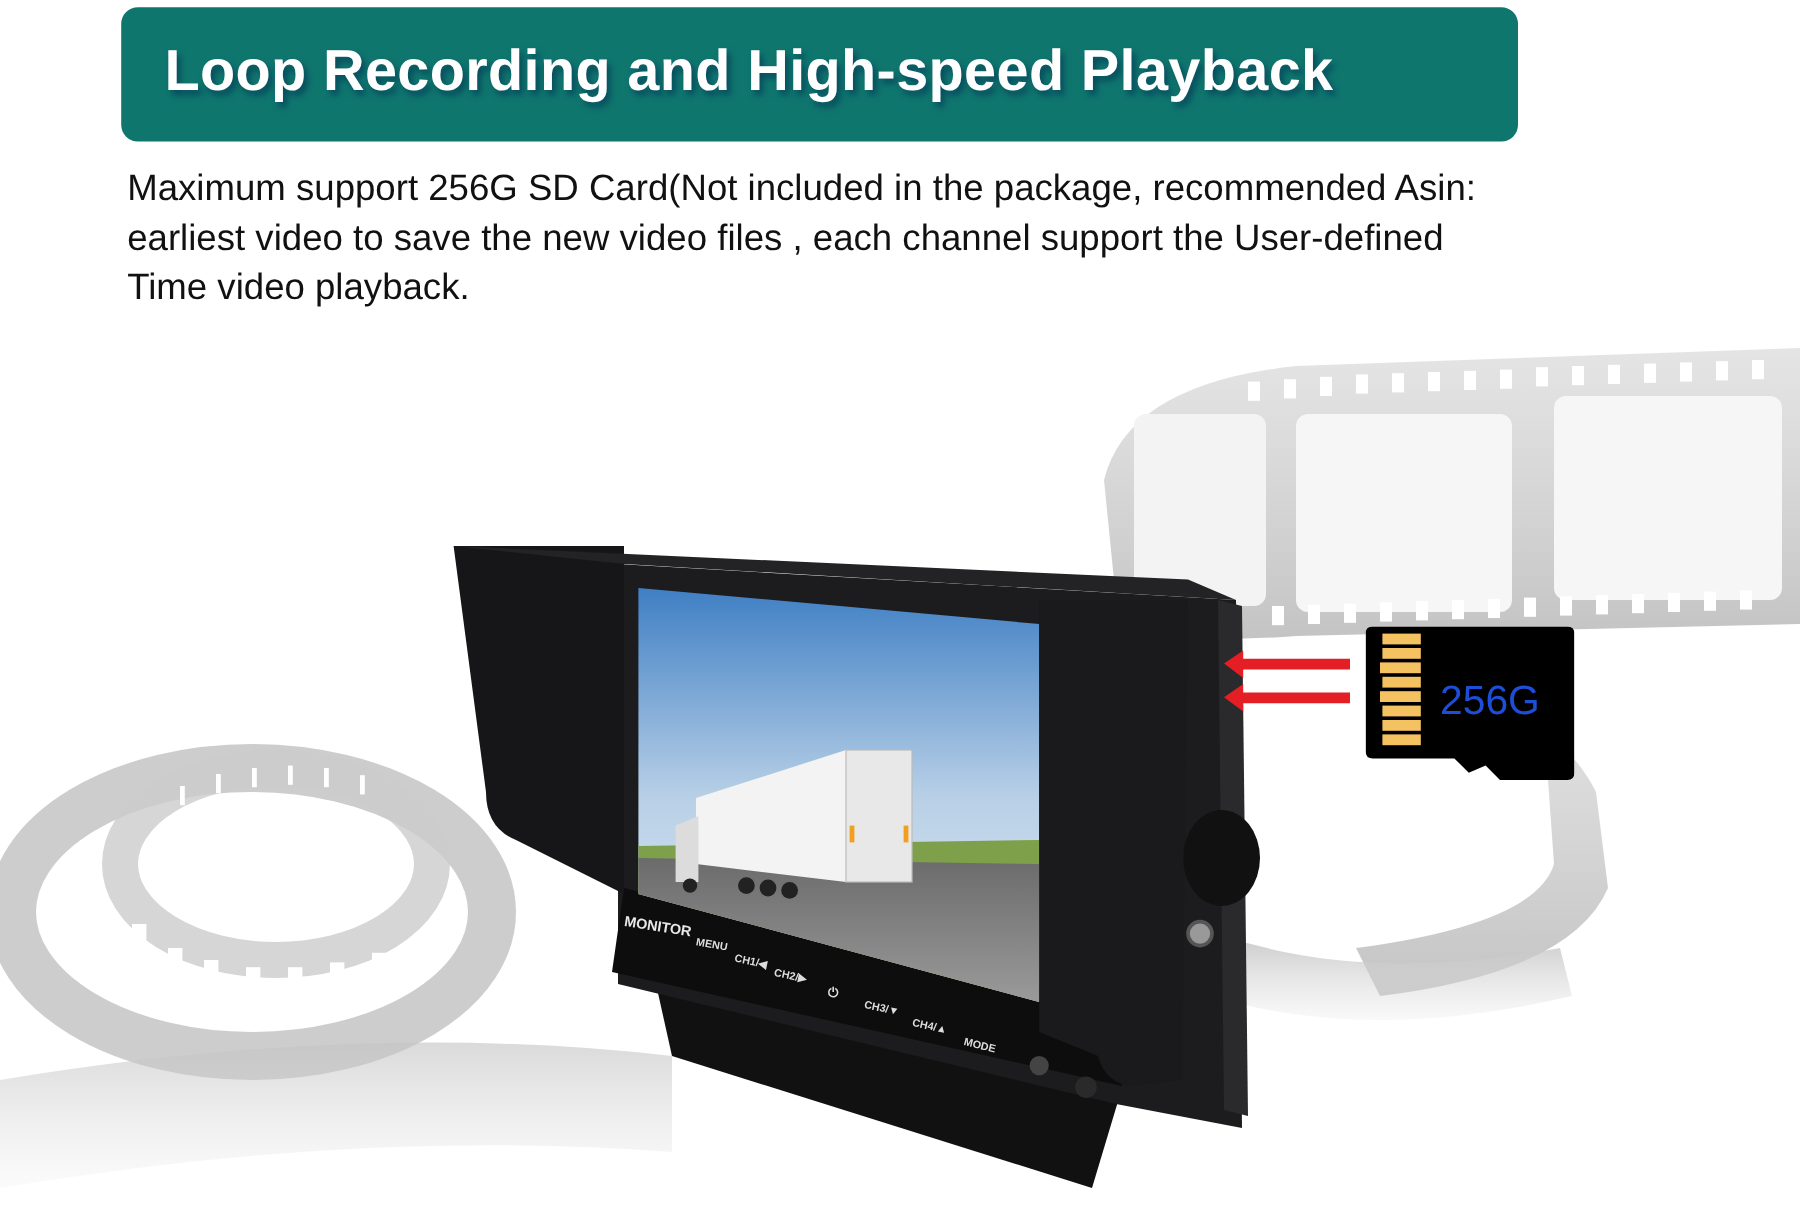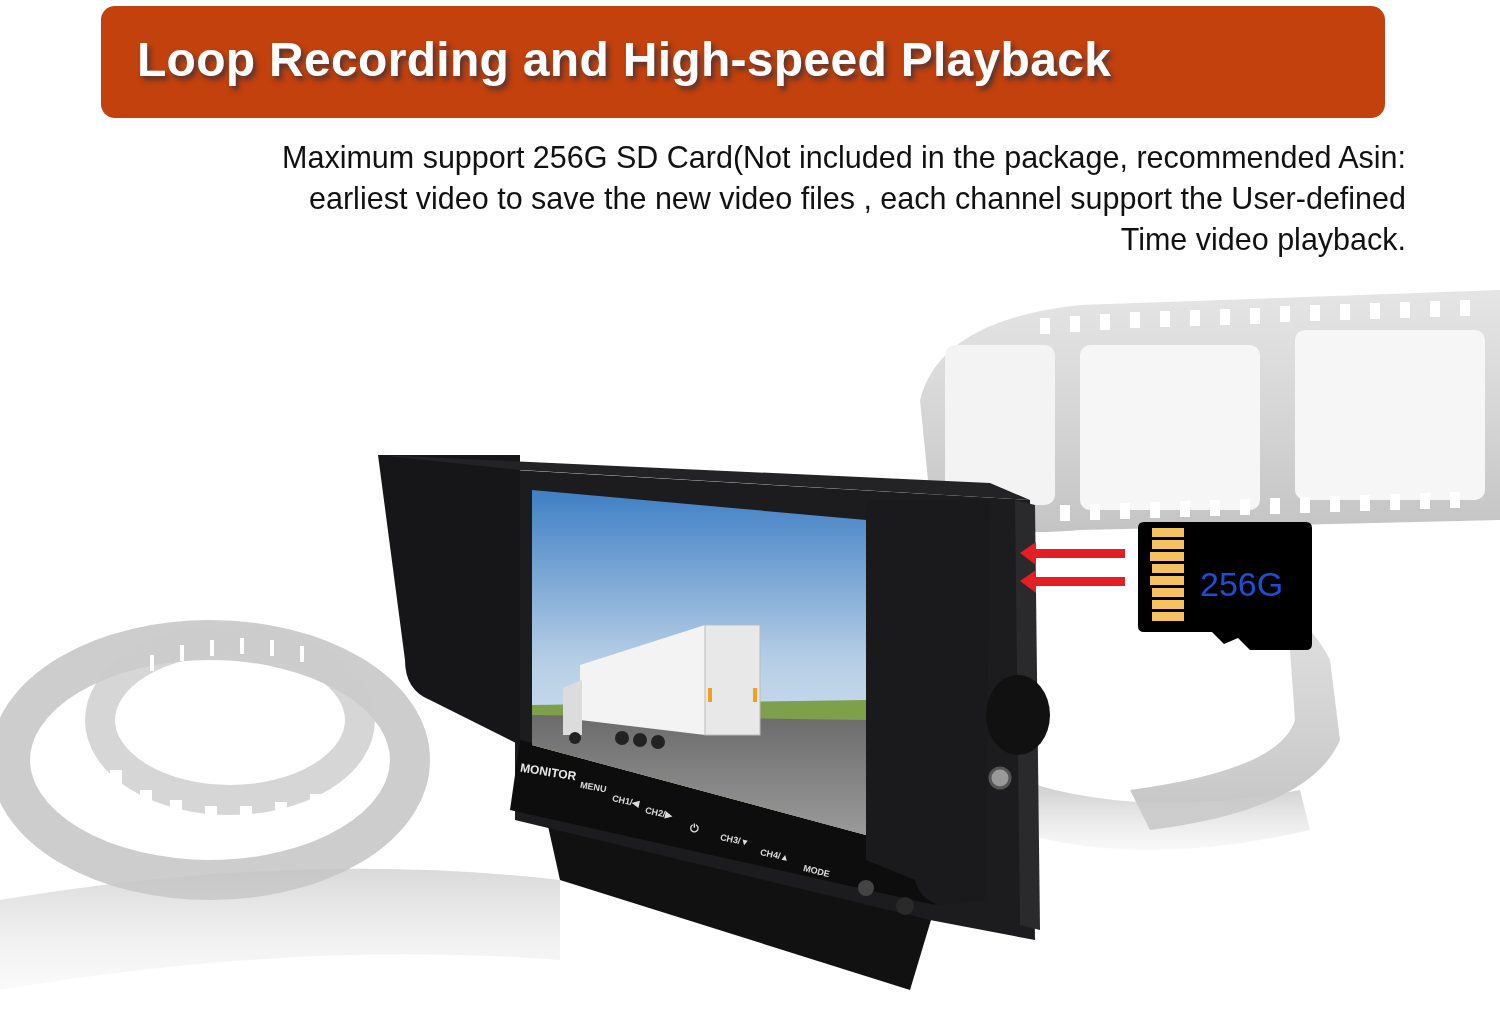--- a/index.html
+++ b/index.html
@@ -1,19 +1,19 @@
 <!DOCTYPE html>
 <html><head>
 <meta charset="utf-8">
 <style>
   html, body { margin:0; padding:0; }
   body { width:1500px; height:1010px; background:#ffffff; position:relative; overflow:hidden; font-family:"Liberation Sans", sans-serif; }
-  .banner { position:absolute; left:101px; top:6px; width:1284px; height:112px; background:#c2410c; border-radius:14px; }
+  .banner { position:absolute; left:101px; top:6px; width:1164px; height:112px; background:#0f766e; border-radius:14px; }
   .banner-title { position:absolute; left:36px; top:26px; color:#ffffff; font-weight:bold; font-size:48px; letter-spacing:0.3px; text-shadow:3px 4px 5px rgba(0,40,80,0.55); white-space:nowrap; font-family:"Liberation Sans", sans-serif; }
-  .desc { position:absolute; left:106px; top:137px; width:1300px; font-size:30.5px; line-height:41px; color:#111; font-family:"Liberation Sans", sans-serif;text-align:right; }
+  .desc { position:absolute; left:106px; top:137px; width:1300px; font-size:30.5px; line-height:41px; color:#111; font-family:"Liberation Sans", sans-serif; }
   .desc span { display:block; white-space:nowrap; }
   .bg-film { position:absolute; left:0; top:280px; width:1500px; height:730px; }
   .monitor { position:absolute; left:370px; top:440px; width:680px; height:560px; }
   .sd-card { position:absolute; left:1138px; top:522px; width:174px; height:128px; }
   .sd-label { position:absolute; left:1200px; top:565px; color:#1d4ed8; font-size:34px; font-family:"Liberation Sans", sans-serif; }
   .btn-lbl { position:absolute; color:#ddd; font-size:9px; font-family:"Liberation Sans", sans-serif; font-weight:bold; }
   .brand-lbl { position:absolute; color:#e8e8e8; font-size:12px; font-weight:bold; font-family:"Liberation Sans", sans-serif; transform:rotate(9deg); }
 </style>
 </head>
 <body>

